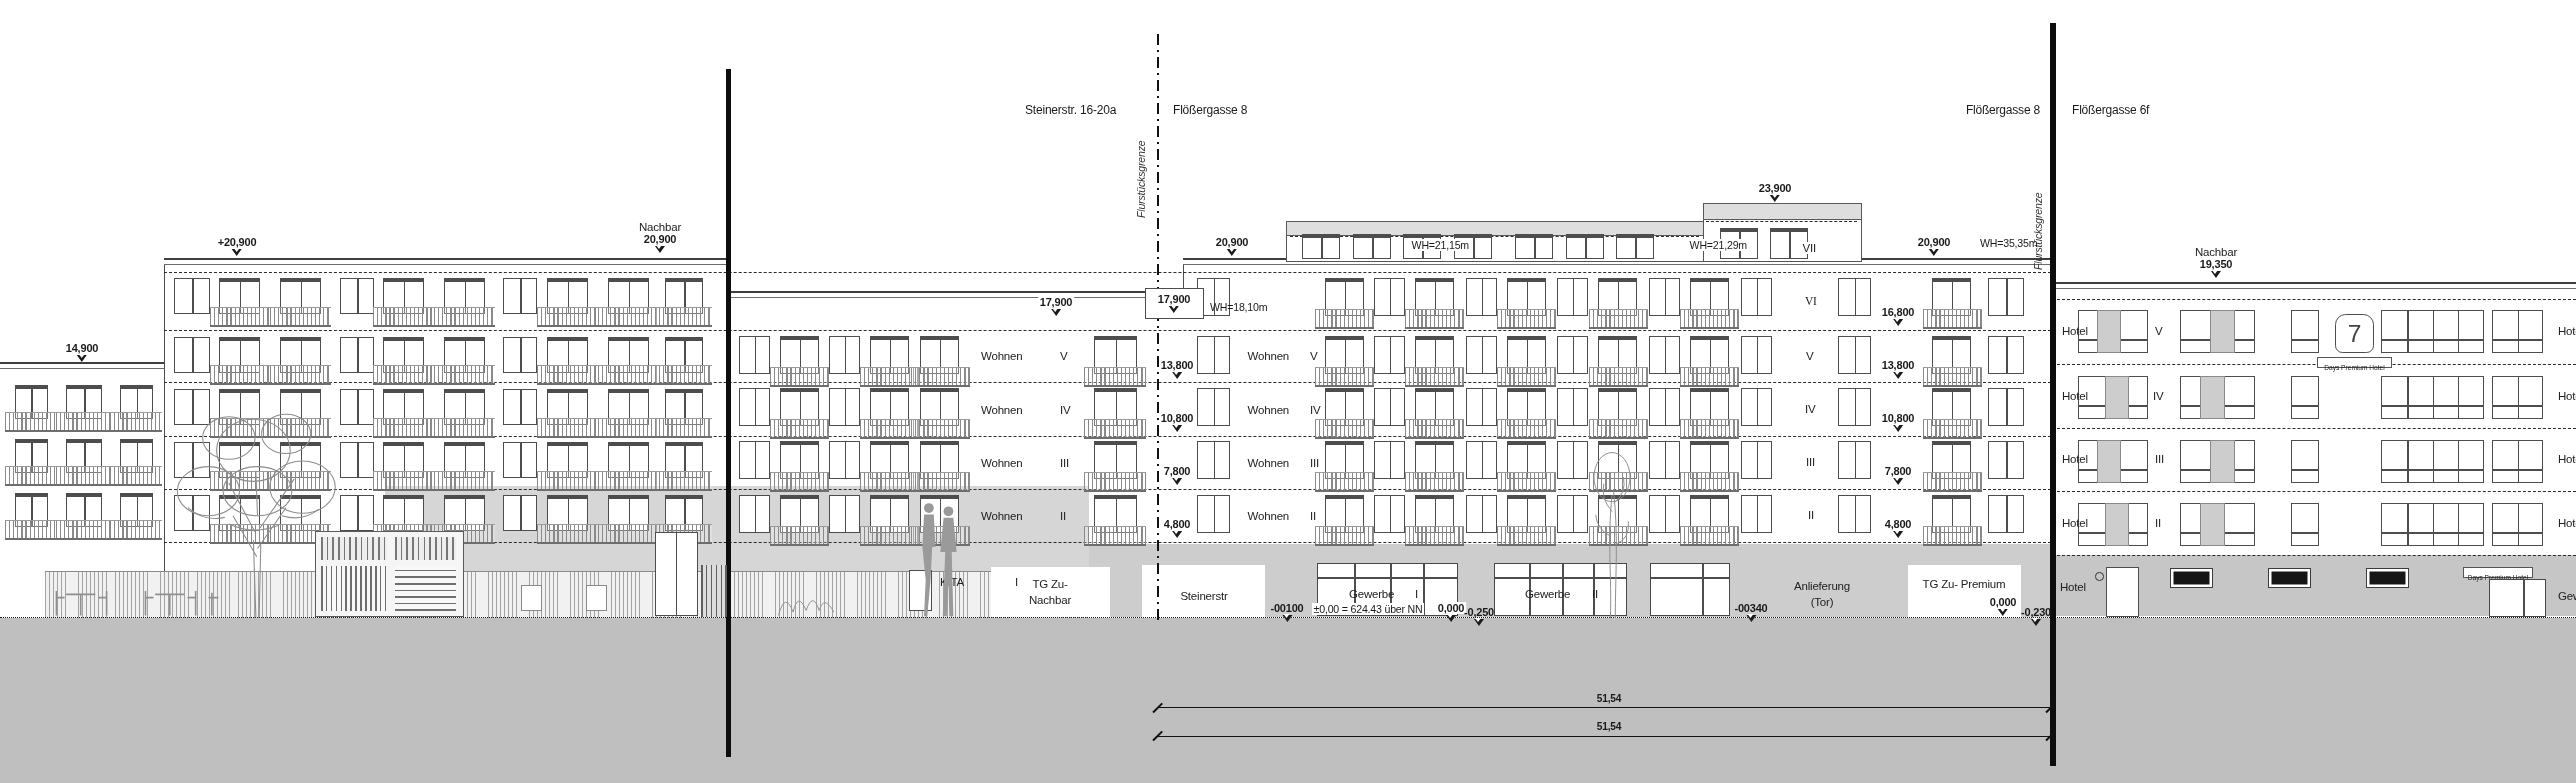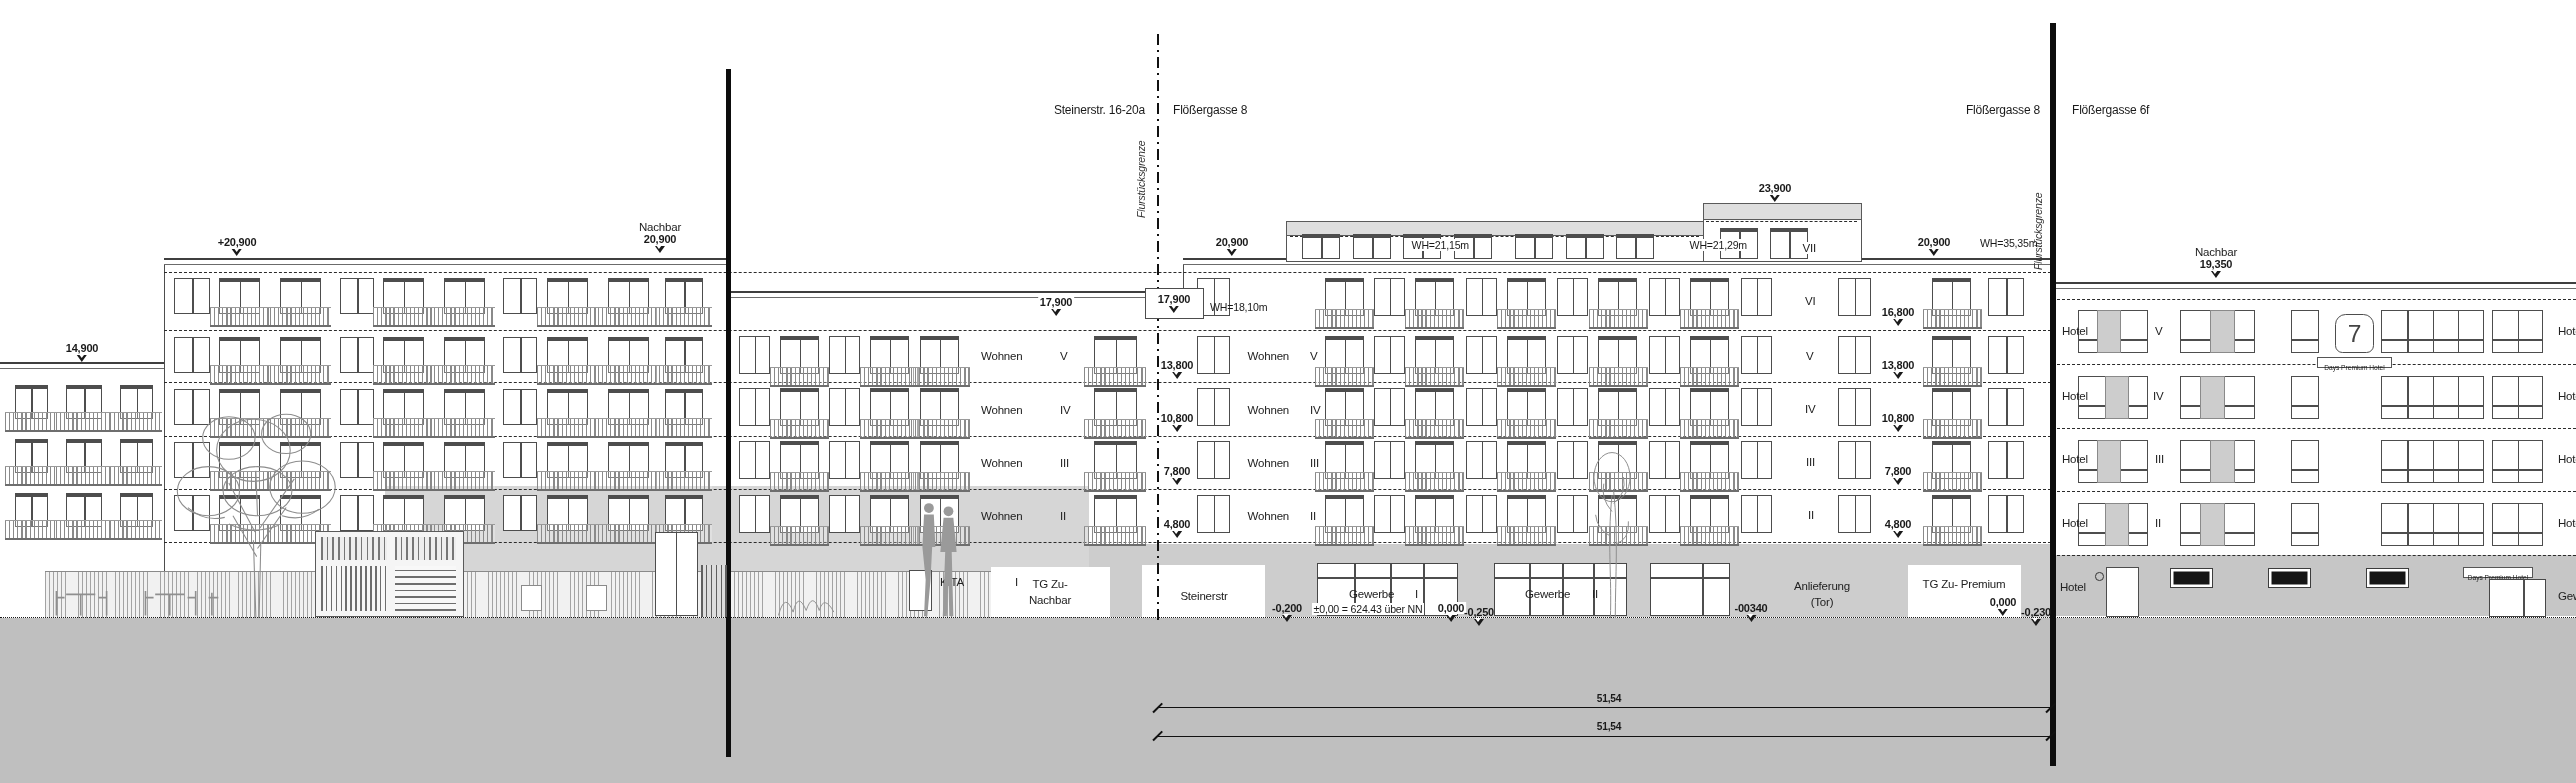--- a/index.html
+++ b/index.html
@@ -810,21 +810,21 @@
 
   <div class="whitebox" style="left:1145px;top:288px;width:59px;height:31px;border:1.2px solid #4d4d4d;"></div>
 
   <div class="badge7" style="left:2335px;top:314px;width:39px;height:39px;">
     <span>7</span>
   </div>
   <div class="whitebox" style="left:2317px;top:357px;width:75px;height:10.6px;border:0.8px solid #555;text-align:center;">
     <span class="t small" style="position:static;">Days Premium Hotel</span>
   </div>
 
-  <div class="t hdr" style="left:1025px;top:103px;width:120px;text-align:right;">Steinerstr. 16-20a</div>
+  <div class="t hdr" style="left:1025px;top:103px;width:120px;text-align:left;">Steinerstr. 16-20a</div>
   <div class="t hdr" style="left:1173px;top:103px;">Flößergasse 8</div>
   <div class="t hdr" style="left:1929px;top:103px;width:111px;text-align:right;">Flößergasse 8</div>
   <div class="t hdr" style="left:2072px;top:103px;">Flößergasse 6f</div>
 
   <div class="t rot" style="left:1135px;top:218px;">Flurstücksgrenze</div>
   <div class="t rot" style="left:2032px;top:270px;">Flurstücksgrenze</div>
 
   <div class="lvlmark" style="left:82px;top:342px;">
     <div class="v">14,900</div>
       <div class="tri"></div>
@@ -918,21 +918,21 @@
   <div class="t lbl wbg" style="left:1246px;top:350px;">Wohnen</div>
   <div class="t lbl" style="left:1310px;top:350px;">V</div>
   <div class="t lbl wbg" style="left:1246px;top:404px;">Wohnen</div>
   <div class="t lbl" style="left:1310px;top:404px;">IV</div>
   <div class="t lbl wbg" style="left:1246px;top:457px;">Wohnen</div>
   <div class="t lbl" style="left:1310px;top:457px;">III</div>
   <div class="t lbl wbg" style="left:1246px;top:510px;">Wohnen</div>
   <div class="t lbl" style="left:1310px;top:510px;">II</div>
 
   <div class="t lbl wbg" style="left:1801px;top:242px;">VII</div>
-  <div class="t lbl" style="left:1805px;top:295px;">VI</div>
+  <div class="t lbl" style="left:1805px;top:295px;font-family:Liberation Serif, serif;">VI</div>
   <div class="t lbl" style="left:1806px;top:350px;">V</div>
   <div class="t lbl" style="left:1805px;top:403px;">IV</div>
   <div class="t lbl" style="left:1806px;top:456px;">III</div>
   <div class="t lbl" style="left:1808px;top:509px;">II</div>
 
   <div class="t lbl" style="left:2062px;top:325px;">Hotel</div>
   <div class="t lbl" style="left:2155px;top:325px;">V</div>
   <div class="t lbl" style="left:2062px;top:390px;">Hotel</div>
   <div class="t lbl" style="left:2153px;top:390px;">IV</div>
   <div class="t lbl" style="left:2062px;top:453px;">Hotel</div>
@@ -945,21 +945,21 @@
   <div class="t lbl cut" style="left:2558px;top:453px;">Hotel</div>
   <div class="t lbl cut" style="left:2558px;top:517px;">Hotel</div>
   <div class="t lbl cut" style="left:2558px;top:590px;">Gewerbe</div>
 
   <div class="t lbl" style="left:940px;top:576px;">KITA</div>
   <div class="t lbl" style="left:1015px;top:576px;">I</div>
   <div class="t lbl ctr" style="left:1050px;top:578px;">TG Zu-</div>
   <div class="t lbl ctr" style="left:1050px;top:594px;">Nachbar</div>
   <div class="t lbl ctr" style="left:1204px;top:590px;">Steinerstr</div>
   <div class="lvlmark" style="left:1287px;top:602px;">
-      <div class="v">-0,200</div>
+      <div class="v">-00100</div>
       <div class="tri"></div>
     </div>
   <div class="t lbl" style="left:1349px;top:588px;">Gewerbe</div>
   <div class="t lbl" style="left:1415px;top:588px;">I</div>
   <div class="t" style="left:1312px;top:603px;background:#fff;padding:0 1.6px;">±0,00 = 624.43 über NN</div>
   <div class="lvlmark" style="left:1451px;top:602px;">
       <div class="v wbg">0,000</div>
       <div class="tri"></div>
     </div>
   <div class="lvlmark" style="left:1479px;top:606px;">

